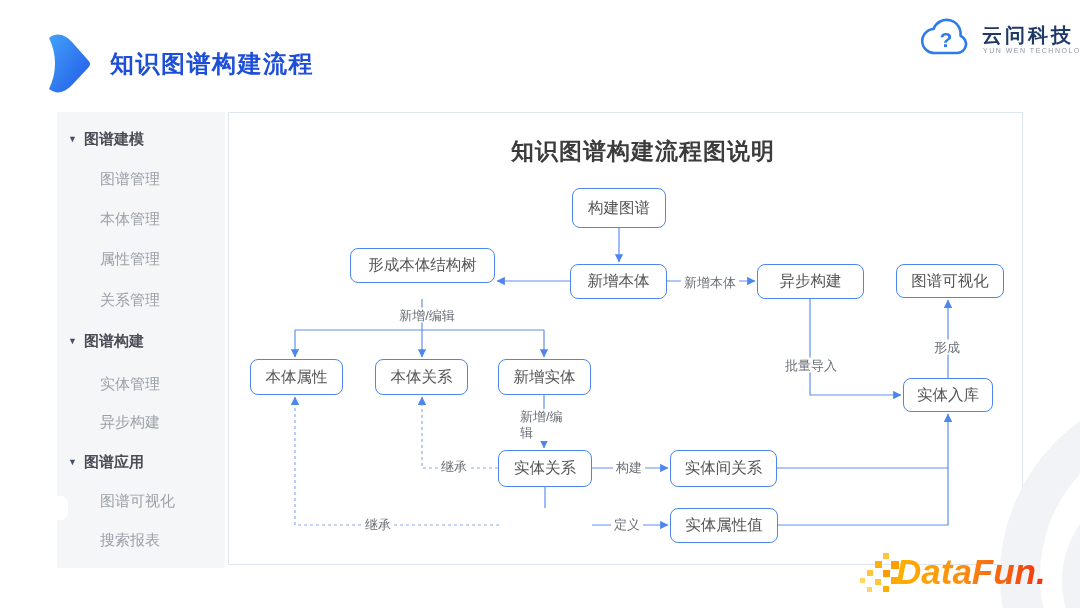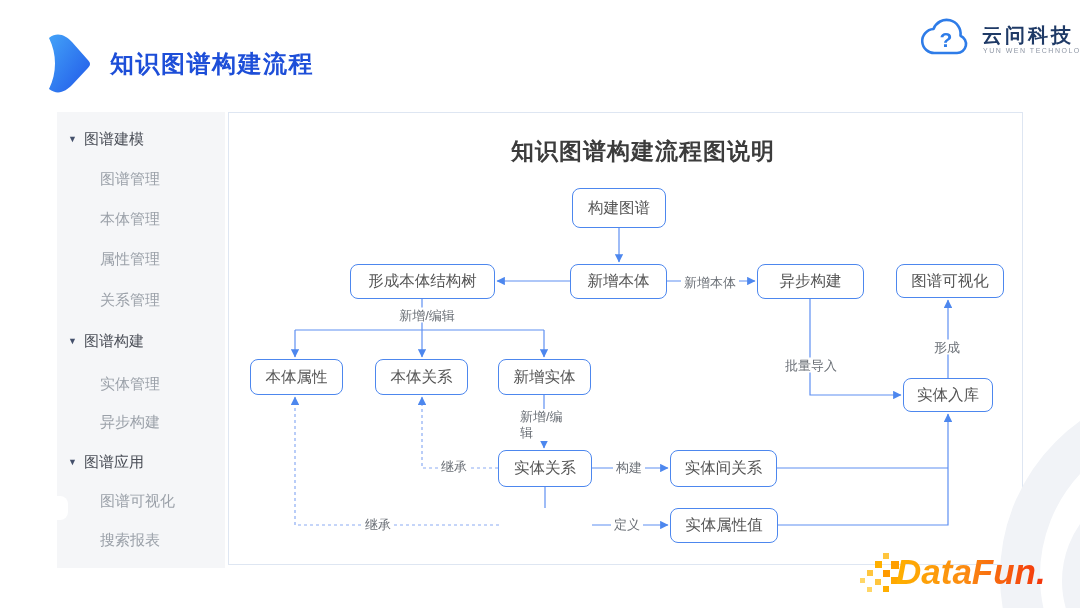--- a/index.html
+++ b/index.html
@@ -23,21 +23,21 @@
     position:absolute;left:65px;top:33px;font-size:7px;color:#8F97A5;
     letter-spacing:1.5px;white-space:nowrap;
   }
   
   .sidebar{
     position:absolute;left:57px;top:112px;width:168px;height:456px;
     background:#f5f6f8;
   }
   .sb-group{
     position:absolute;left:11px;height:20px;line-height:20px;font-size:15px;
-    color:#4a4e57;font-weight:400;white-space:nowrap;cursor:default;
+    color:#4a4e57;font-weight:700;white-space:nowrap;cursor:default;
   }
   .sb-group .tri{
     display:inline-block;font-size:9px;color:#44506b;margin-right:7px;
     vertical-align:2px;
   }
   .sb-item{
     position:absolute;left:43px;height:20px;line-height:20px;font-size:15px;
     color:#9ba1a9;white-space:nowrap;cursor:default;
   }
   .side-pill{
@@ -149,21 +149,21 @@
       <path d="M777,468 H948"></path>
       <path d="M778,525 H948 V414" marker-end="url(#arr)"></path>
     </g>
     <g stroke="#8BACF4" stroke-width="1.2" fill="none" stroke-dasharray="3 3">
       <path d="M498,468 H422 V397" marker-end="url(#arr)"></path>
       <path d="M499,525 H295 V397" marker-end="url(#arr)"></path>
     </g>
   </svg>
 
   <div class="node" style="left:572px;top:188px;width:94px;height:40px">构建图谱</div>
-  <div class="node" style="left:350px;top:264px;width:145px;height:35px">形成本体结构树</div>
+  <div class="node" style="left:350px;top:248px;width:145px;height:35px">形成本体结构树</div>
   <div class="node" style="left:570px;top:264px;width:97px;height:35px">新增本体</div>
   <div class="node" style="left:757px;top:264px;width:107px;height:35px">异步构建</div>
   <div class="node" style="left:896px;top:264px;width:108px;height:34px">图谱可视化</div>
   <div class="node" style="left:250px;top:359px;width:93px;height:36px">本体属性</div>
   <div class="node" style="left:375px;top:359px;width:93px;height:36px">本体关系</div>
   <div class="node" style="left:498px;top:359px;width:93px;height:36px">新增实体</div>
   <div class="node" style="left:903px;top:378px;width:90px;height:34px">实体入库</div>
   <div class="node" style="left:498px;top:450px;width:94px;height:37px">实体关系</div>
   <div class="node" style="left:670px;top:450px;width:107px;height:37px">实体间关系</div>
   <div class="node" style="left:670px;top:508px;width:108px;height:35px">实体属性值</div>

